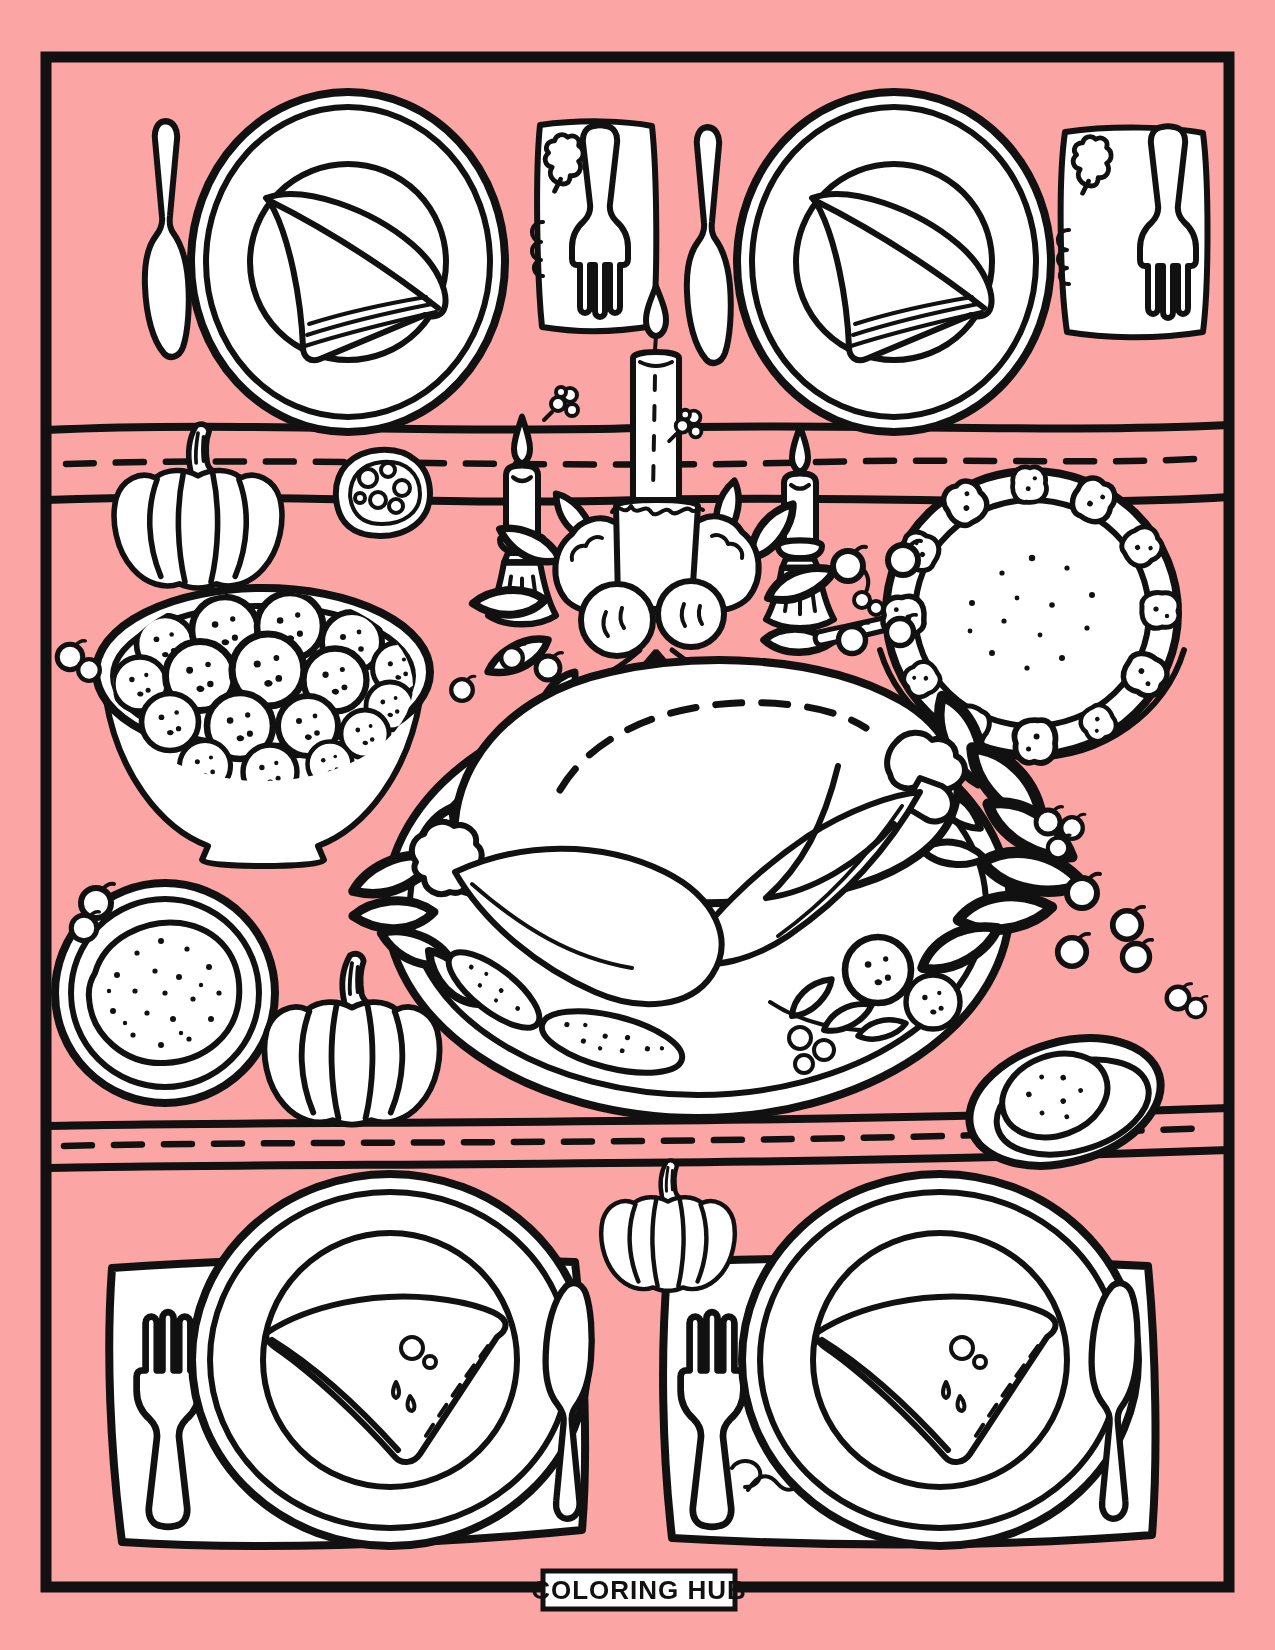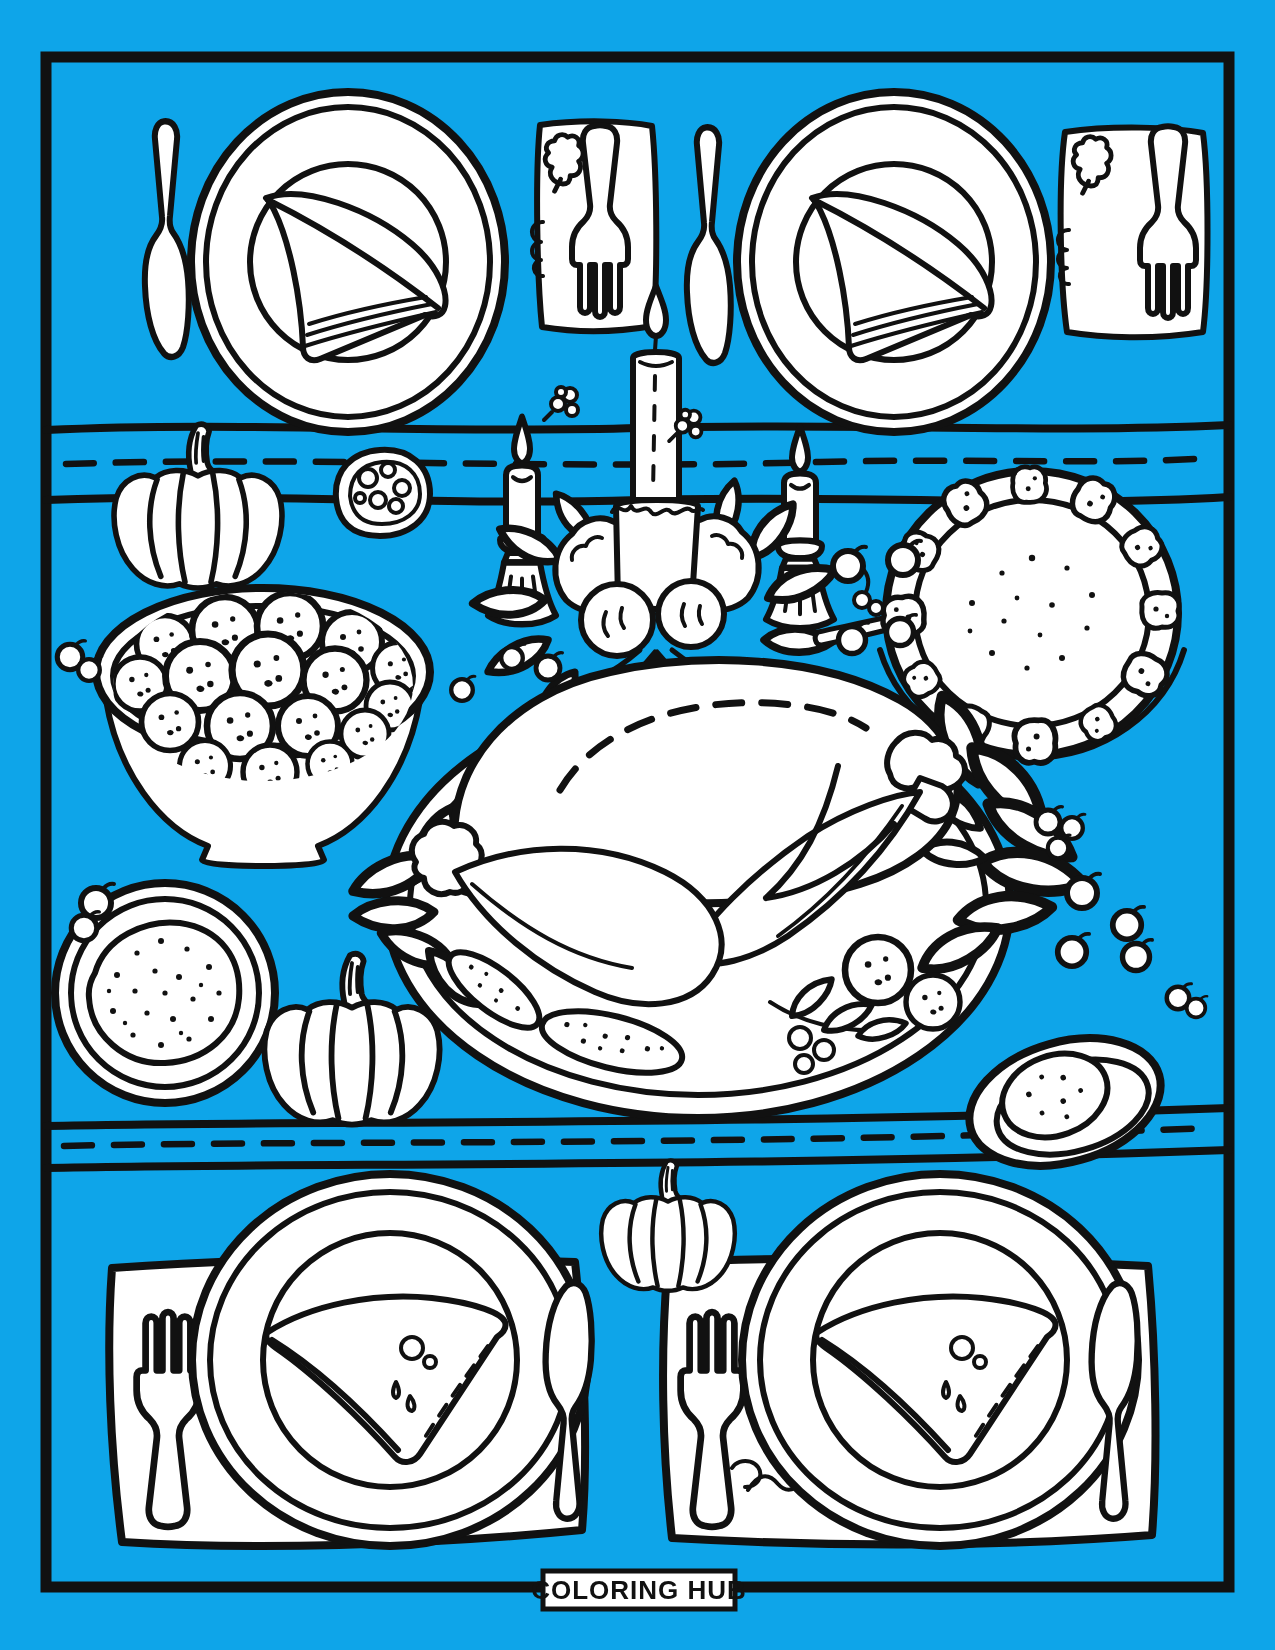--- a/index.html
+++ b/index.html
@@ -1,16 +1,16 @@
 <!DOCTYPE html>
 <html><head>
 <meta charset="utf-8">
 <style>
   html,body{margin:0;padding:0;background:#e8e8e8;}
-  .page{width:1275px;height:1650px;background:#0ea5e9;position:relative;margin:0 auto;
+  .page{width:1275px;height:1650px;background:#fca5a5;position:relative;margin:0 auto;
         font-family:"Liberation Sans", sans-serif;}
   svg{display:block;}
   .ln{fill:none;stroke:#111111;stroke-width:6;stroke-linecap:round;stroke-linejoin:round;}
   .fw{fill:#ffffff;stroke:#111111;stroke-width:6;stroke-linecap:round;stroke-linejoin:round;}
   .dot{fill:#111111;stroke:none;}
   .thin{stroke-width:4;}
   .thick{stroke-width:8;}
   .footer-text{font-family:"Liberation Sans", sans-serif;font-weight:bold;font-size:26px;
                letter-spacing:1px;fill:#111111;}
 </style>

